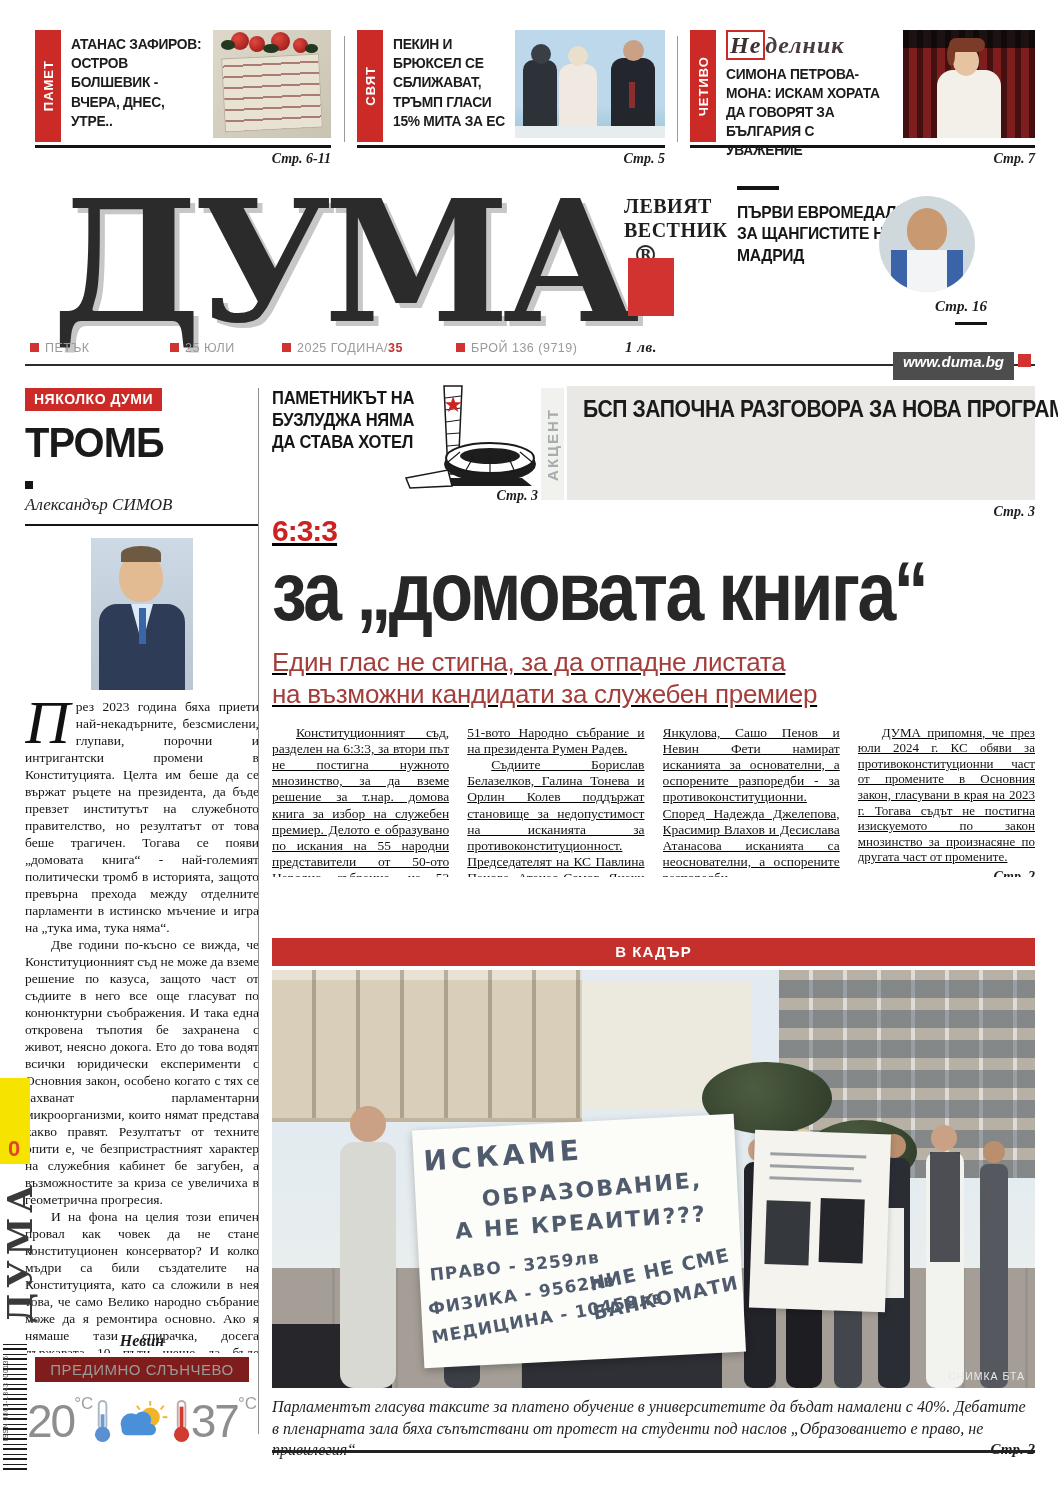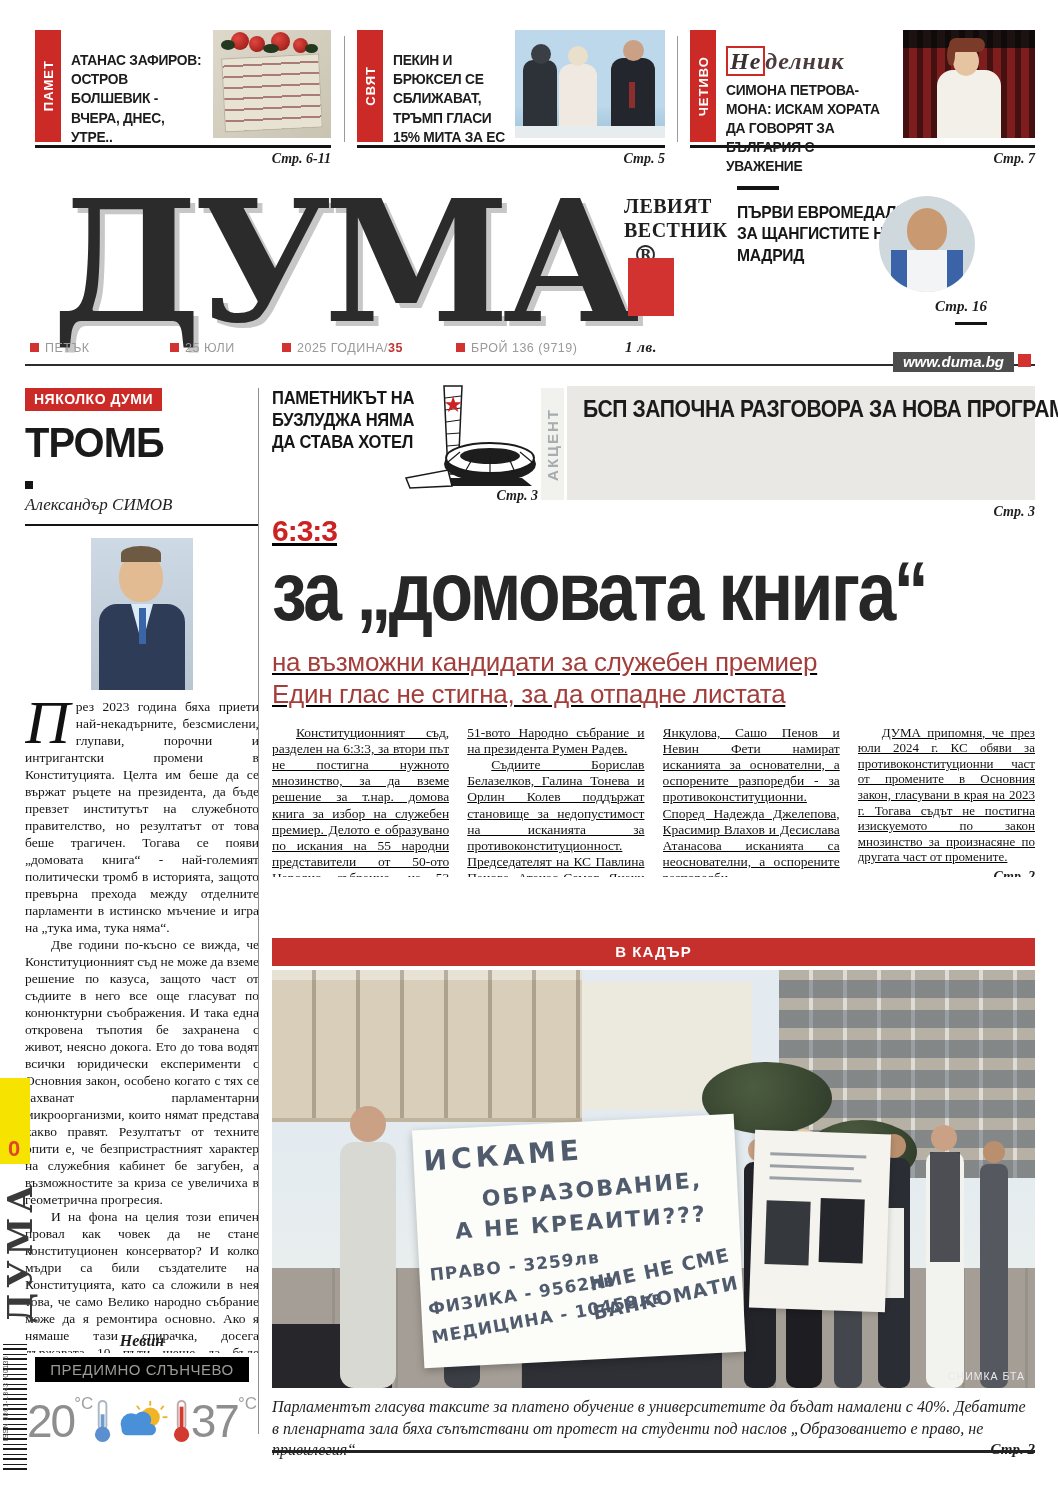--- a/index.html
+++ b/index.html
@@ -10,21 +10,21 @@
   .squeeze { transform:scaleX(0.92); transform-origin:0 0; width:108%; }
 
   
   .teaser { position:absolute; top:30px; }
   .t1 { left:35px;  width:296px; }
   .t2 { left:357px; width:308px; }
   .t3 { left:690px; width:345px; }
   .teaser-row { display:flex; height:112px; }
   .rubric-tab { width:26px; background:#cb2a27; color:#fff; display:flex; align-items:center; justify-content:center; }
   .rubric-tab span { writing-mode:vertical-rl; transform:rotate(180deg); font-size:13px; font-weight:bold; letter-spacing:1px; }
-  .teaser-title { flex:1; padding:4px 8px 0 10px; font-weight:bold; font-size:15px; line-height:1.28; letter-spacing:-0.3px; color:#1c1c1c;margin-top:16px; }
+  .teaser-title { flex:1; padding:4px 8px 0 10px; font-weight:bold; font-size:15px; line-height:1.28; letter-spacing:-0.3px; color:#1c1c1c; }
   .teaser-photo { height:108px; align-self:flex-start; position:relative; overflow:hidden; }
   .teaser-rule { border-top:3px solid #141414; margin-top:3px; }
   .teaser .pageref { margin-top:3px; }
   .tsep { position:absolute; top:36px; width:1px; height:106px; background:#9a9a9a; }
 
   
   .photo-memorial { width:118px; background:linear-gradient(135deg,#ddd8ca,#c9c3b2); }
   .plaque { position:absolute; left:10px; top:26px; width:98px; height:74px; background:#e7e2d2; transform:rotate(-3deg);
             background-image:repeating-linear-gradient(0deg, transparent 0 9px, rgba(120,40,40,.55) 9px 11px); border:1px solid #b9b2a0; }
   .flower { position:absolute; border-radius:50%; background:radial-gradient(circle at 35% 35%, #e0473f, #8f1410); }
@@ -56,21 +56,21 @@
   .athlete { position:absolute; left:142px; top:10px; width:96px; height:96px; border-radius:50%; overflow:hidden; background:#cfd8dc; }
   .sport .pageref { position:absolute; left:150px; top:112px; width:100px; font-size:15px; }
   .sport .dash2 { position:absolute; left:218px; top:136px; width:32px; height:3px; background:#141414; }
 
   .dateline { position:absolute; left:30px; top:341px; width:1005px; height:16px; font-size:12.5px; color:#9a9a9a; letter-spacing:0.5px; }
   .dl-item { position:absolute; top:0; white-space:nowrap; }
   .dl-sq { display:inline-block; width:9px; height:9px; background:#d23331; margin-right:6px; }
   .dl-red { color:#c03430; font-weight:bold; }
   .dl-price { font-family:"Liberation Serif", serif; font-style:italic; font-weight:bold; color:#1d1d1d; font-size:15px; }
   .main-rule { position:absolute; left:25px; top:364px; width:1010px; height:2px; background:#2c2c2c; }
-  .site-badge { position:absolute; right:44px; top:352px; background:#4d4d4d; color:#fff; font-weight:bold; font-style:italic; font-size:15px; padding:1px 10px 2px; }
+  .site-badge { position:absolute; right:44px; top:352px; background:#4d4d4d; color:#fff; font-weight:bold; font-style:italic; font-size:15px; padding:1px 10px 10px; }
   .site-sq { position:absolute; right:27px; top:354px; width:13px; height:13px; background:#d23331; }
 
   
   .opinion { position:absolute; left:25px; top:388px; width:234px; }
   .rubric-badge { display:inline-block; background:#cb2a27; color:#fff; font-weight:bold; font-size:14px; letter-spacing:0.5px; padding:3px 9px 4px; }
   .op-title { margin-top:8px; font-weight:bold; font-size:42px; letter-spacing:-1px; color:#1a1a1a; }
   .bullet-sq { width:8px; height:8px; background:#141414; margin-top:14px; }
   .op-author { margin-top:6px; font-family:"Liberation Serif", serif; font-style:italic; font-size:17px; color:#222; }
   .op-rule { border-bottom:2px solid #141414; margin-top:9px; }
   .op-photo { width:102px; height:152px; margin:12px auto 8px; position:relative; overflow:hidden; background:linear-gradient(180deg,#cdd9e4,#b9c6d2); }
@@ -134,21 +134,21 @@
   .ph-car { position:absolute; left:-30px; bottom:0; width:150px; height:64px; background:#26262b; border-radius:14px 14px 0 0; }
   .ph-credit { position:absolute; right:10px; bottom:6px; color:#e9e9e9; font-size:10.5px; letter-spacing:1px; }
 
   .caption { position:absolute; left:272px; top:1396px; width:763px; font-family:"Liberation Serif", serif; font-style:italic; font-size:16px; line-height:1.35; color:#222; }
   .caption .pageref { position:absolute; right:0; bottom:2px; font-size:15px; }
   .caption-rule { position:absolute; left:272px; top:1450px; width:763px; height:3px; background:#222; }
 
   
   .weather { position:absolute; left:25px; top:1332px; width:234px; }
   .w-city { text-align:center; font-family:"Liberation Serif", serif; font-style:italic; font-weight:bold; font-size:16px; color:#1c1c1c; }
-  .w-bar { margin:7px 10px 0; background:#000000; color:#9a9a96; font-size:15px; text-align:center; padding:4px 0; letter-spacing:0.5px; }
+  .w-bar { margin:7px 10px 0; background:#7f1d1d; color:#9a9a96; font-size:15px; text-align:center; padding:4px 0; letter-spacing:0.5px; }
   .w-row { margin-top:12px; display:flex; align-items:center; justify-content:space-between; padding:0 2px; }
   .w-temp { font-size:46px; color:#8e8e8e; letter-spacing:-2px; }
   .w-deg { font-size:17px; color:#a0a0a0; vertical-align:28px; letter-spacing:0; }
 
   
   .spine-strip { position:absolute; left:0; top:1078px; width:30px; height:86px; background:#f6e400; }
   .spine-zero { position:absolute; left:8px; top:1136px; color:#e0442a; font-weight:bold; font-size:22px; }
   .spine-logo { position:absolute; left:0; top:1172px; height:160px; width:40px; display:flex; align-items:center; }
   .spine-logo span { writing-mode:vertical-rl; transform:rotate(180deg); font-family:"DejaVu Serif", serif; font-weight:bold; font-size:34px; letter-spacing:5px; color:#3a3a3a; }
   .barcode { position:absolute; left:3px; top:1342px; width:24px; height:128px;
@@ -322,22 +322,22 @@
     <div class="akcent-title"><span class="cond" style="transform:scaleX(0.88);">БСП ЗАПОЧНА РАЗГОВОРА ЗА НОВА ПРОГРАМА</span></div>
   </div>
   <div class="akcent-pageref pageref">Стр. 3</div>
 
   <div class="lead">
     <div class="kicker">6:3:3</div>
     <div class="headline">
       <div><span class="cond">за „домовата книга“</span></div>
     </div>
     <div class="subhead">
+      <div>Един глас не стигна, за да отпадне листата</div>
       <div>на възможни кандидати за служебен премиер</div>
-      <div>Един глас не стигна, за да отпадне листата</div>
     </div>
     <div class="lead-cols">
       <div class="lead-col">
         <p class="ind">Конституционният съд, разделен на 6:3:3, за втори път не постигна нужното мнозинство, за да вземе решение за т.нар. домова книга за избор на служебен премиер. Делото е образувано по искания на 55 народни представители от 50-ото Народно събрание, на 53 народни представители от</p>
       </div>
       <div class="lead-col">
         <p>51-вото Народно събрание и на президента Румен Радев.</p>
         <p class="ind">Съдиите Борислав Белазелков, Галина Тонева и Орлин Колев поддържат становище за недопустимост на исканията за противоконституционност. Председателят на КС Павлина Панова, Атанас Семов, Янаки Стоилов, Соня</p>
       </div>
       <div class="lead-col">

